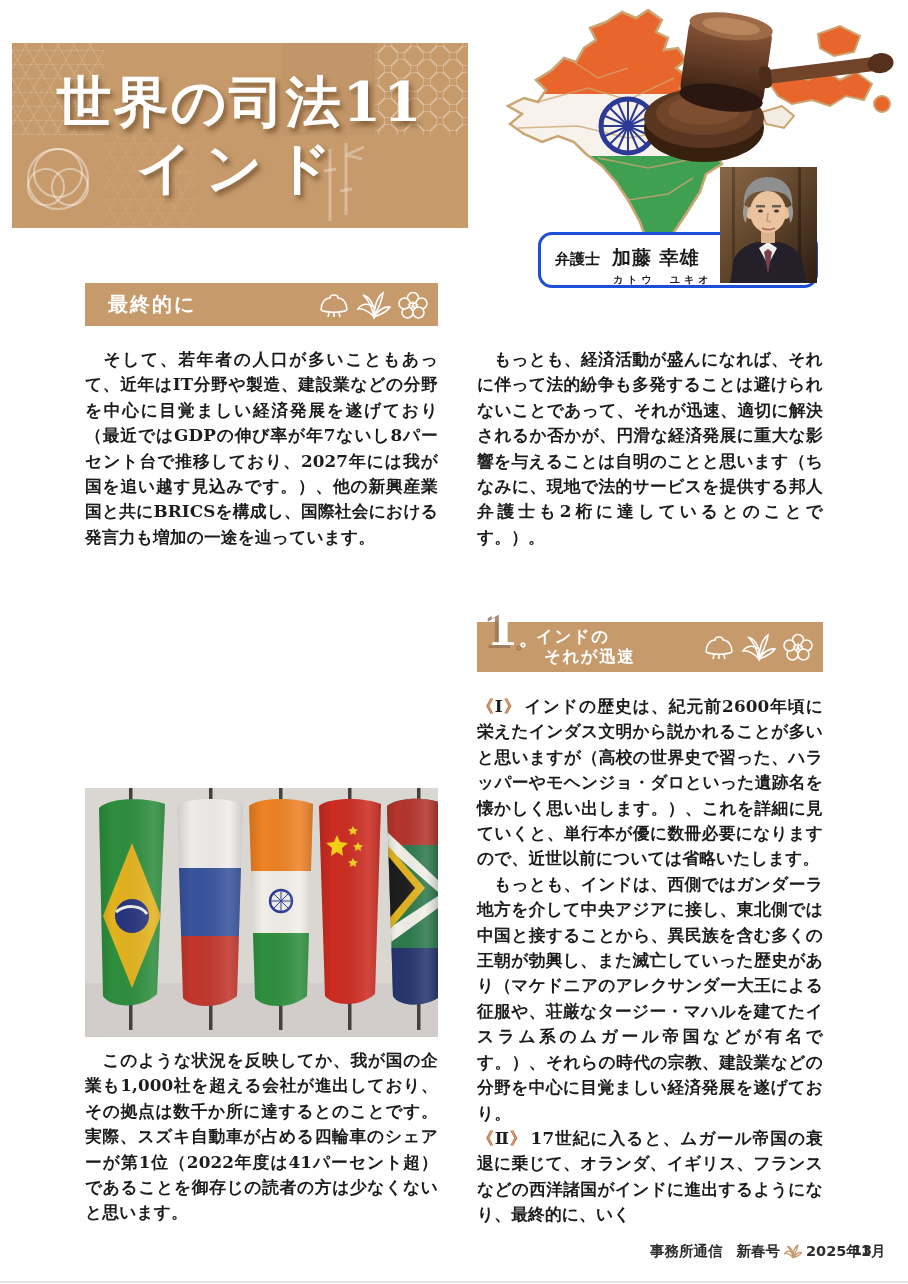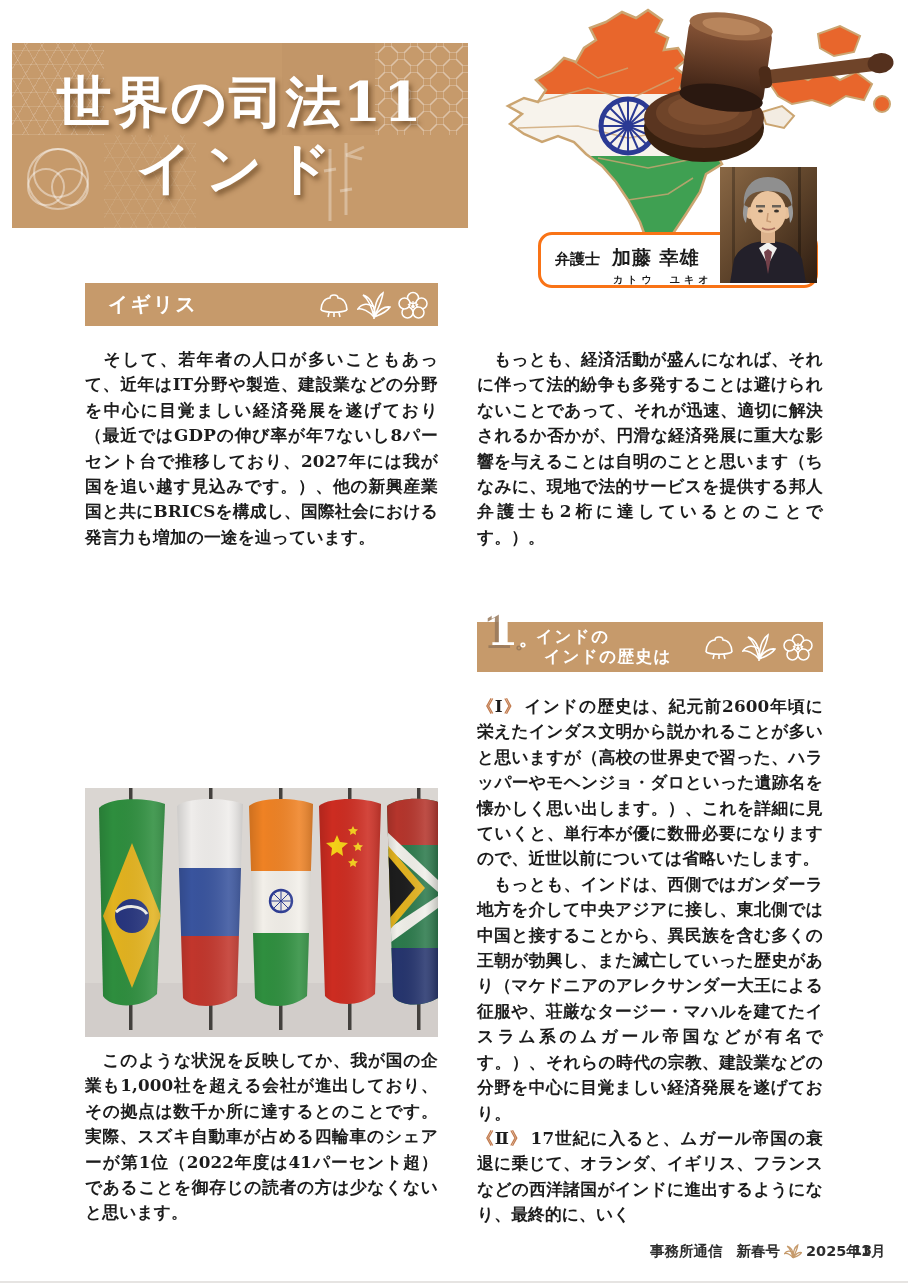--- a/index.html
+++ b/index.html
@@ -50,21 +50,21 @@
   .numeral{font-weight:bold;}
   .after-marker{margin-left:3px;}
 
   
   .map-illo{position:absolute;left:478px;top:8px;width:430px;height:255px;}
   .flags-photo{position:absolute;left:85px;top:788px;width:353px;height:249px;}
   .portrait{position:absolute;left:720px;top:167px;width:97px;height:116px;z-index:5;}
 
   
   .author-plate{position:absolute;left:538px;top:232px;width:280px;height:56px;background:#fff;
-      border:3px solid #f97316;border-radius:14px;box-sizing:border-box;z-index:4;padding-left:42px;}
+      border:3px solid #1d4ed8;border-radius:14px;box-sizing:border-box;z-index:4;padding-left:42px;}
   .author-line{position:absolute;left:14px;top:10px;display:flex;align-items:baseline;gap:12px;
       font-family:"DejaVu Sans","Liberation Sans",sans-serif;font-weight:bold;color:#1a1a1a;}
   .author-role{font-size:15px;}
   .author-name{font-size:19px;letter-spacing:1px;}
   .author-kana{position:absolute;left:72px;top:38px;font-family:"DejaVu Sans","Liberation Sans",sans-serif;
       font-size:10px;font-weight:bold;letter-spacing:4px;color:#1a1a1a;}
 
   
   .footer{position:absolute;left:0;top:1242px;width:100%;height:22px;
       font-family:"DejaVu Sans","Liberation Sans",sans-serif;font-size:14.5px;font-weight:600;color:#2e2e2e;}
@@ -204,21 +204,21 @@
     <path d="M72,38 C74,46 73,52 70,56 L68,40 Z" fill="#9a9a9a"></path>
     <rect x="36" y="38" width="9" height="2.5" fill="#6a6258"></rect>
     <rect x="52" y="38" width="9" height="2.5" fill="#6a6258"></rect>
     <ellipse cx="40.5" cy="44" rx="2.5" ry="1.6" fill="#3a332c"></ellipse>
     <ellipse cx="56.5" cy="44" rx="2.5" ry="1.6" fill="#3a332c"></ellipse>
     <path d="M48,46 L47,54 L51,55" fill="none" stroke="#c79a74" stroke-width="1.5"></path>
     <path d="M42,61 C46,63 51,63 55,61" fill="none" stroke="#a96e5e" stroke-width="1.8"></path>
   </svg>
 
   <div class="bar bar-intro">
-    <span class="bar-label">イギリス</span>
+    <span class="bar-label">最終的に</span>
     <span class="ornaments">
       <svg width="32" height="26" viewBox="0 0 32 26">
         <g fill="none" stroke="#fff" stroke-width="1.6">
           <path d="M3,18 C3,11 7,6 12,6 C12,2 20,2 20,6 C25,6 29,11 29,18"></path>
           <path d="M3,18 C8,21 24,21 29,18"></path>
           <line x1="11" y1="21" x2="10" y2="25"></line>
             <line x1="16" y1="21" x2="16" y2="25"></line>
             <line x1="21" y1="21" x2="22" y2="25"></line>
         </g>
       </svg>
@@ -343,21 +343,21 @@
     <p>　このような状況を反映してか、我が国の企業も1,000社を超える会社が進出しており、その拠点は数千か所に達するとのことです。実際、スズキ自動車が占める四輪車のシェアーが第1位（2022年度は41パーセント超）であることを御存じの読者の方は少なくないと思います。</p>
   </div>
 
   <div class="col col-r1">
     <p>　もっとも、経済活動が盛んになれば、それに伴って法的紛争も多発することは避けられないことであって、それが迅速、適切に解決されるか否かが、円滑な経済発展に重大な影響を与えることは自明のことと思います（ちなみに、現地で法的サービスを提供する邦人弁護士も2桁に達しているとのことです。）。</p>
   </div>
 
   <div class="bar bar-history">
     <span class="big-num"><span>1</span><span class="dot">。</span></span>
     <span class="h-l1">インドの</span>
-    <span class="h-l2">インドの歴史は</span>
+    <span class="h-l2">それが迅速</span>
     <span class="ornaments">
       <svg width="32" height="26" viewBox="0 0 32 26">
         <g fill="none" stroke="#fff" stroke-width="1.6">
           <path d="M3,18 C3,11 7,6 12,6 C12,2 20,2 20,6 C25,6 29,11 29,18"></path>
           <path d="M3,18 C8,21 24,21 29,18"></path>
           <line x1="11" y1="21" x2="10" y2="25"></line>
             <line x1="16" y1="21" x2="16" y2="25"></line>
             <line x1="21" y1="21" x2="22" y2="25"></line>
         </g>
       </svg>

